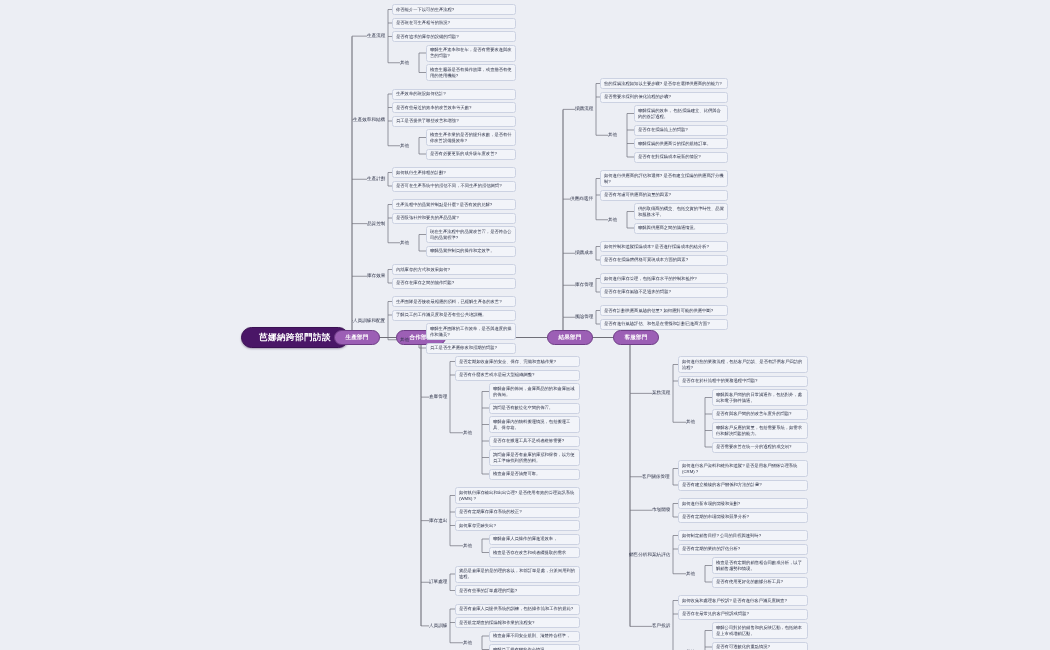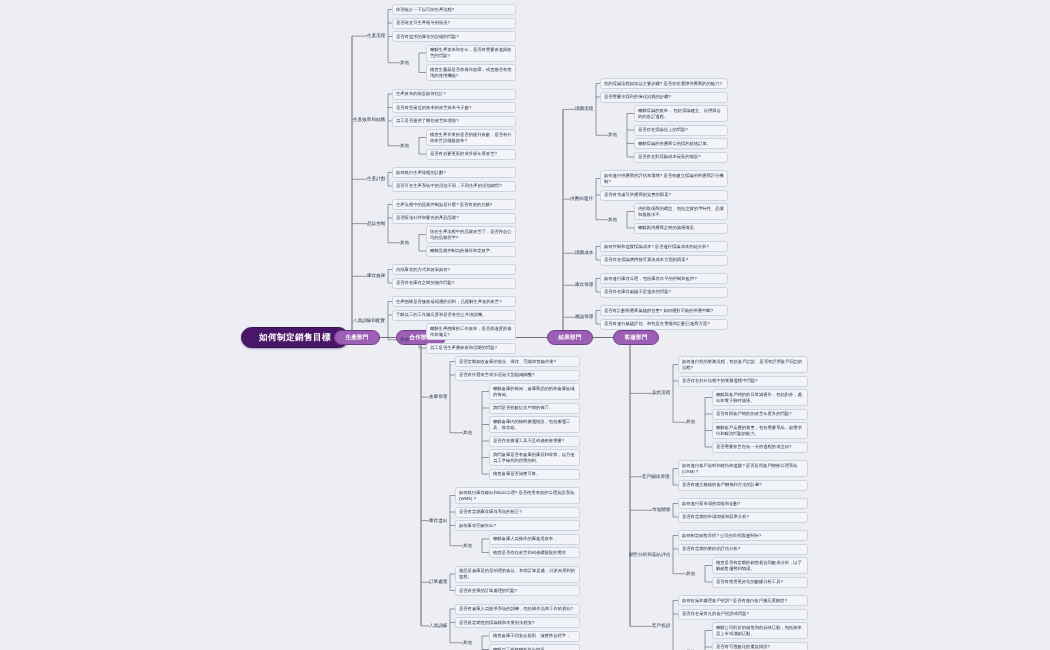--- a/index.html
+++ b/index.html
@@ -221,21 +221,21 @@
       <path d="M705 660.5 L712 660.5" stroke="#6f6f78" stroke-width="0.7" fill="none"></path>
       <path d="M705 674 L712 674" stroke="#6f6f78" stroke-width="0.7" fill="none"></path>
       <path d="M705 630.5 L705 674" stroke="#6f6f78" stroke-width="0.7" fill="none"></path>
       <path d="M673 652.25 L686 652.25" stroke="#6f6f78" stroke-width="0.7" fill="none"></path>
       <path d="M673 600.5 L673 652.25" stroke="#6f6f78" stroke-width="0.7" fill="none"></path>
       <path d="M630 626.375 L652 626.375" stroke="#6f6f78" stroke-width="0.7" fill="none"></path>
       <path d="M630 393.375 L630 626.375" stroke="#6f6f78" stroke-width="1.1" fill="none"></path>
       <path d="M630 345 L630 393.375" stroke="#6f6f78" stroke-width="1.1" fill="none"></path>
     </svg>
 
-  <div class="node root">如何制定銷售目標</div>
+  <div class="node root">芭娜納跨部門訪談</div>
 
   <div class="node pill" id="pill-production" style="left: 334px; top: 330px; width: 46px;">生產部門</div>
   <div class="node pill" id="pill-cooperation" style="left: 396px; top: 330px; width: 50px;">合作部門</div>
   <div class="node pill" id="pill-result" style="left: 547px; top: 330px; width: 46px;">結果部門</div>
   <div class="node pill" id="pill-customer" style="left: 613px; top: 330px; width: 46px;">客服部門</div>
 
   <div id="dyn">
       <div class="node leaf" style="left: 392px; top: 4px; width: 124px;">
         <span>你否能介一下以可的生產流程?</span>
       </div>

